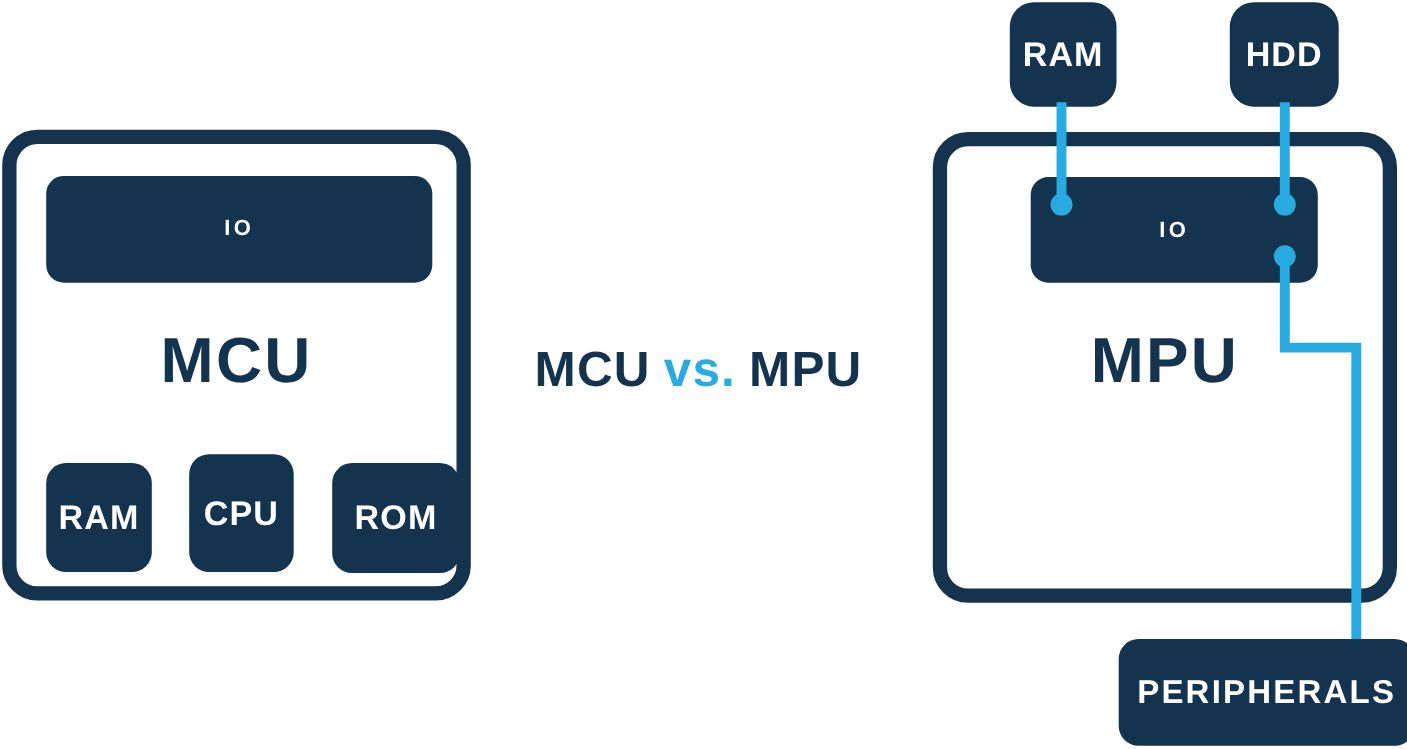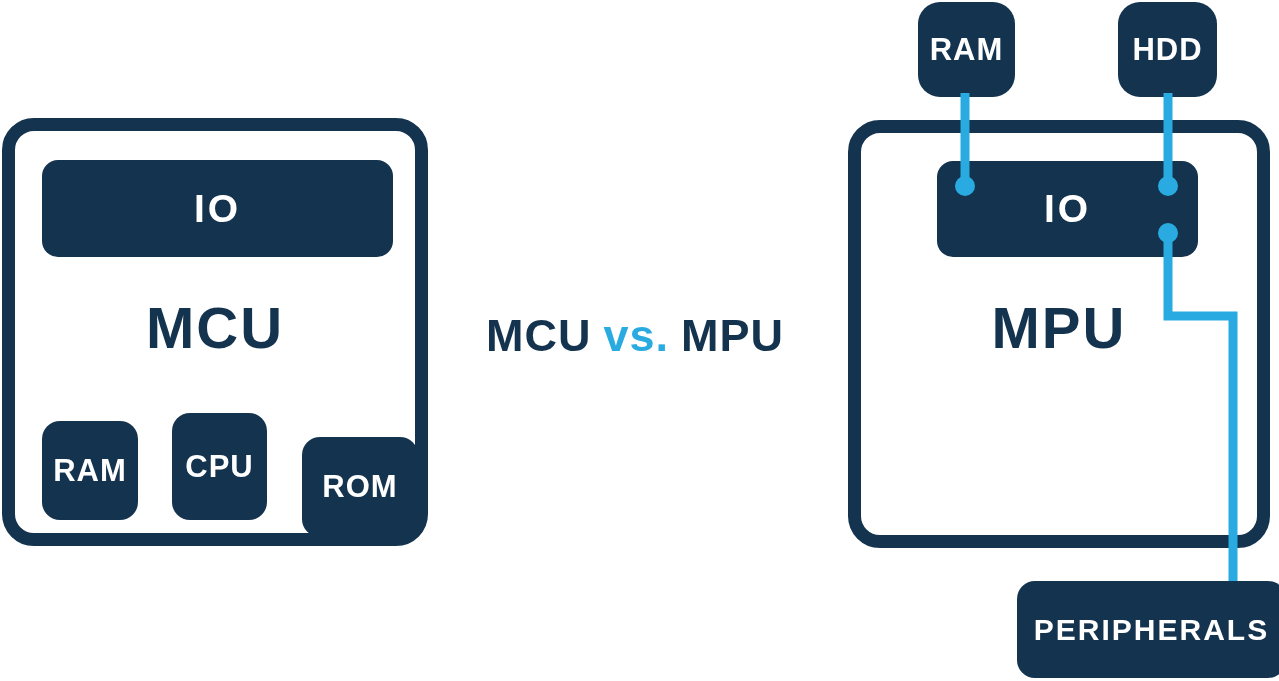--- a/index.html
+++ b/index.html
@@ -34,21 +34,21 @@
     background: var(--navy);
     color: var(--label-text);
     display: flex;
     align-items: center;
     justify-content: center;
     font-weight: bold;
   }
 
   .io-bar {
     border-radius: 16px;
-    font-size: 39px;
+    font-size: 20px;
     letter-spacing: 3px;
   }
 
   .small-box {
     border-radius: 18px;
     font-size: 31px;
     letter-spacing: 1px;
   }
 
   .ext-box {
@@ -118,21 +118,21 @@
   <div class="chip-title" style="left:2px; top:298px; width:426px; height:58px;">MCU</div>
 
   <div class="block small-box" style="left:42px; top:421px; width:96px; height:99px;">
     <span>RAM</span>
   </div>
 
   <div class="block small-box" style="left:172px; top:413px; width:95px; height:107px;">
     <span>CPU</span>
   </div>
 
-  <div class="block small-box" style="left:302px; top:421px; width:116px; height:100px;margin-top:16px;">
+  <div class="block small-box" style="left:302px; top:421px; width:116px; height:100px;">
     <span>ROM</span>
   </div>
 
   <div class="vs-title">
     <span class="navy-word">MCU</span>
     <span class="blue-word">vs.</span>
     <span class="navy-word">MPU</span>
   </div>
 
   <div class="block ext-box" style="left:918px; top:2px; width:97px; height:95px;">

